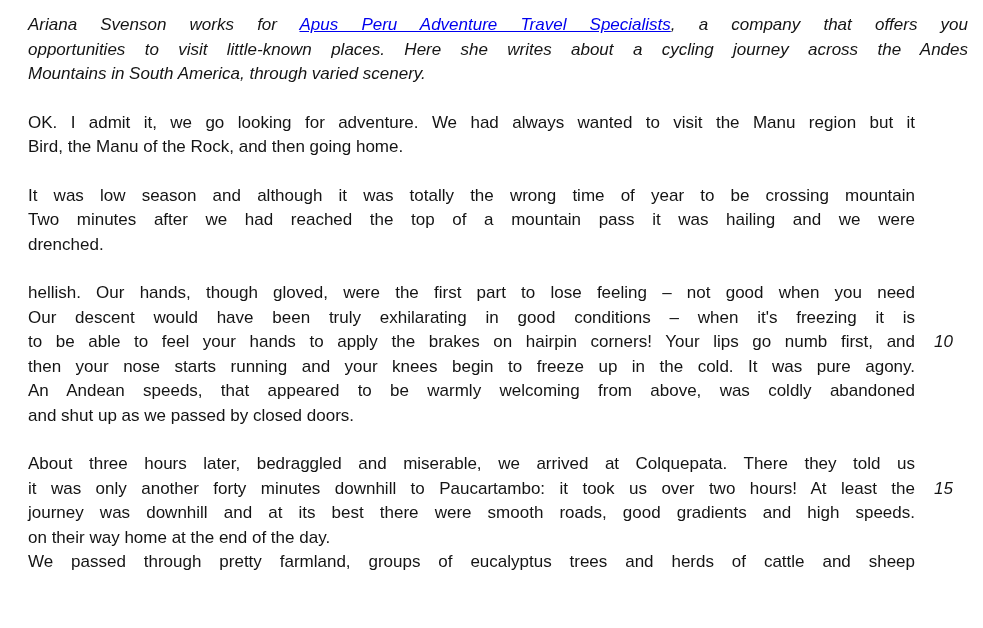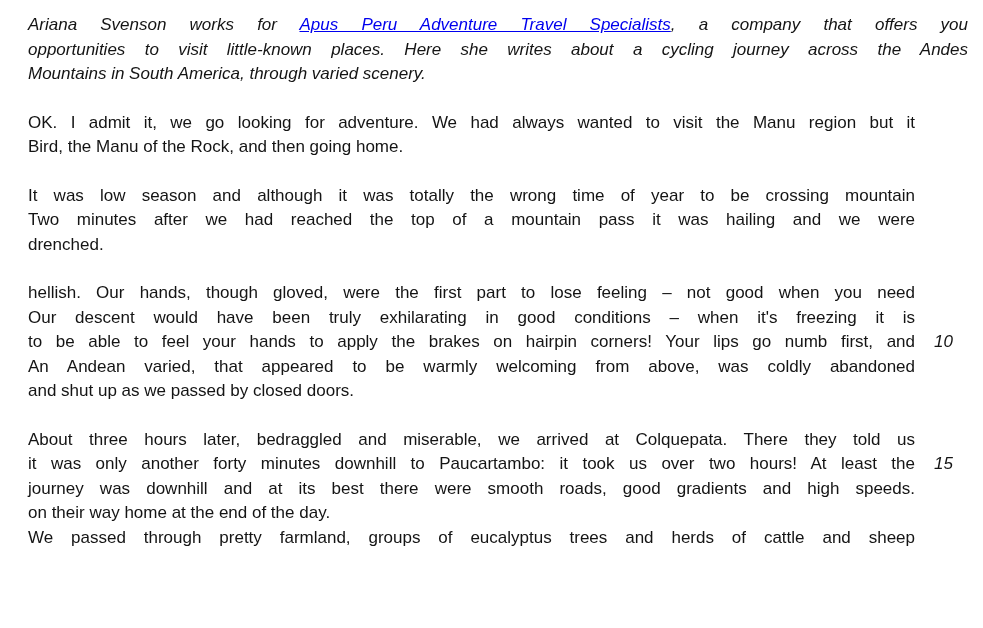--- a/index.html
+++ b/index.html
@@ -75,21 +75,22 @@
   <div class="para">
     <div class="line">It was low season and although it was totally the wrong time of year to be crossing mountain</div>
     <div class="line">Two minutes after we had reached the top of a mountain pass it was hailing and we were</div>
     <div class="line last">drenched.</div>
   </div>
 
   <div class="para">
     <div class="line">hellish. Our hands, though gloved, were the first part to lose feeling – not good when you need</div>
     <div class="line">Our descent would have been truly exhilarating in good conditions – when it's freezing it is</div>
     <div class="line"><span>to be able to feel your hands to apply the brakes on hairpin corners! Your lips go numb first, and</span><span class="linenum">10</span></div>
-    <div class="line">An Andean varied, that appeared to be warmly welcoming from above, was coldly abandoned</div>
+    <div class="line">then your nose starts running and your knees begin to freeze up in the cold. It was pure agony.</div>
+    <div class="line">An Andean speeds, that appeared to be warmly welcoming from above, was coldly abandoned</div>
     <div class="line last">and shut up as we passed by closed doors.</div>
   </div>
 
   <div class="para">
     <div class="line">About three hours later, bedraggled and miserable, we arrived at Colquepata. There they told us</div>
     <div class="line"><span>it was only another forty minutes downhill to Paucartambo: it took us over two hours! At least the</span><span class="linenum">15</span></div>
     <div class="line">journey was downhill and at its best there were smooth roads, good gradients and high speeds.</div>
     <div class="line last">on their way home at the end of the day.</div>
     <div class="line">We passed through pretty farmland, groups of eucalyptus trees and herds of cattle and sheep</div>
   </div>

